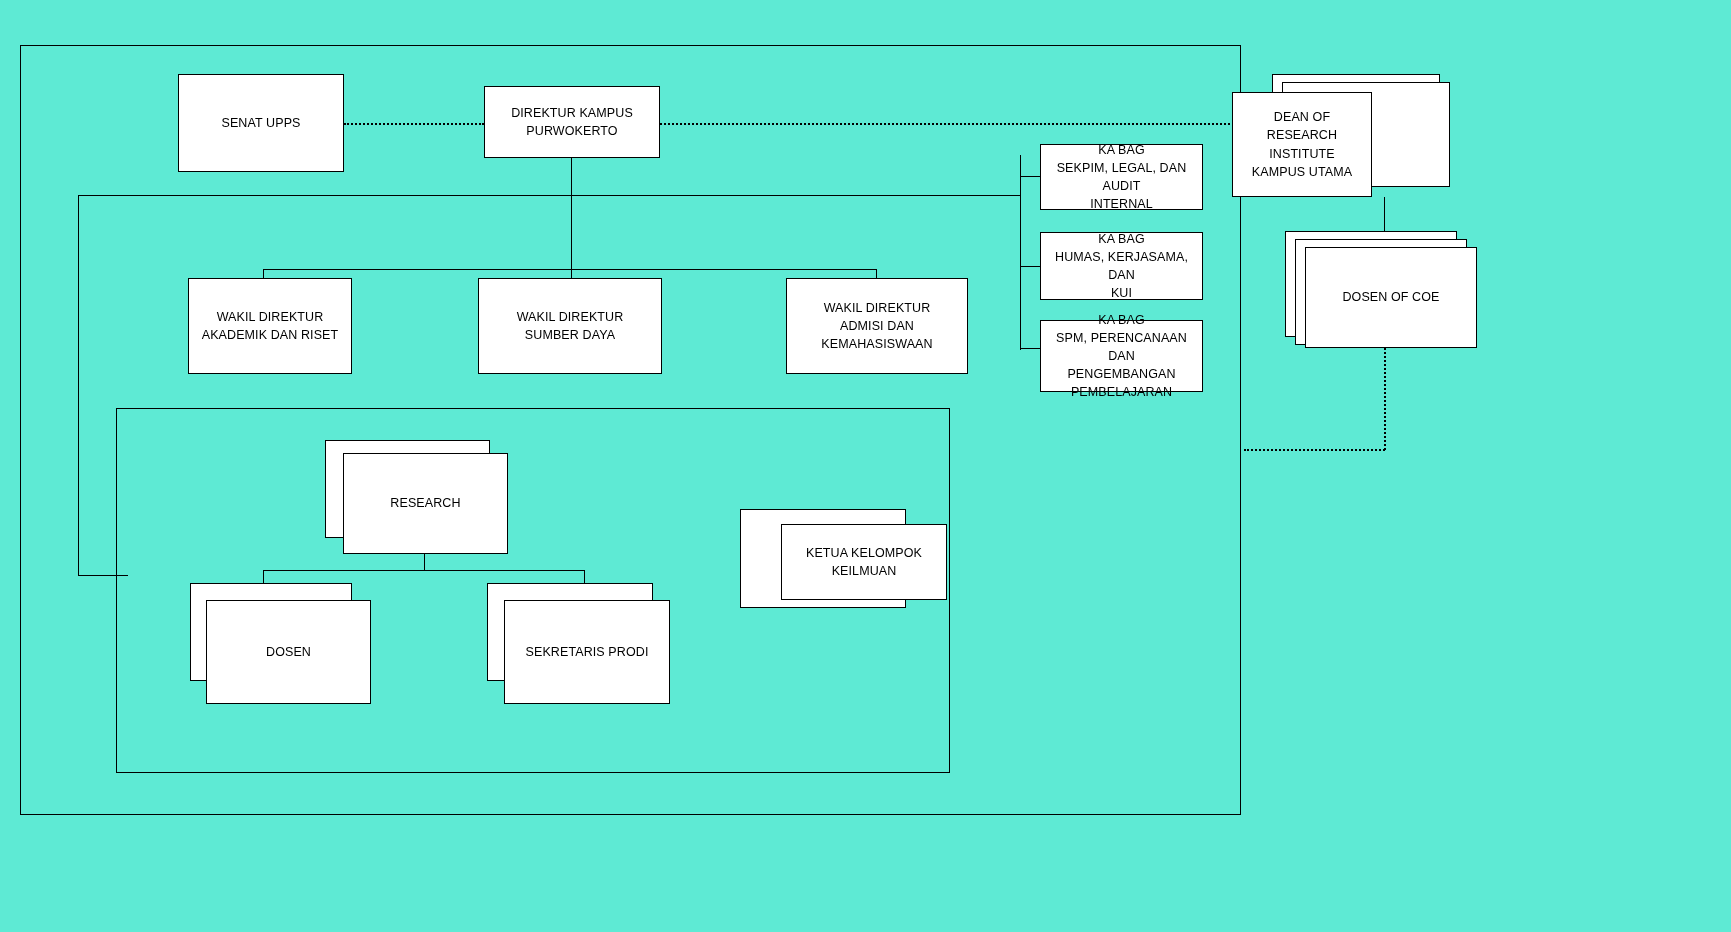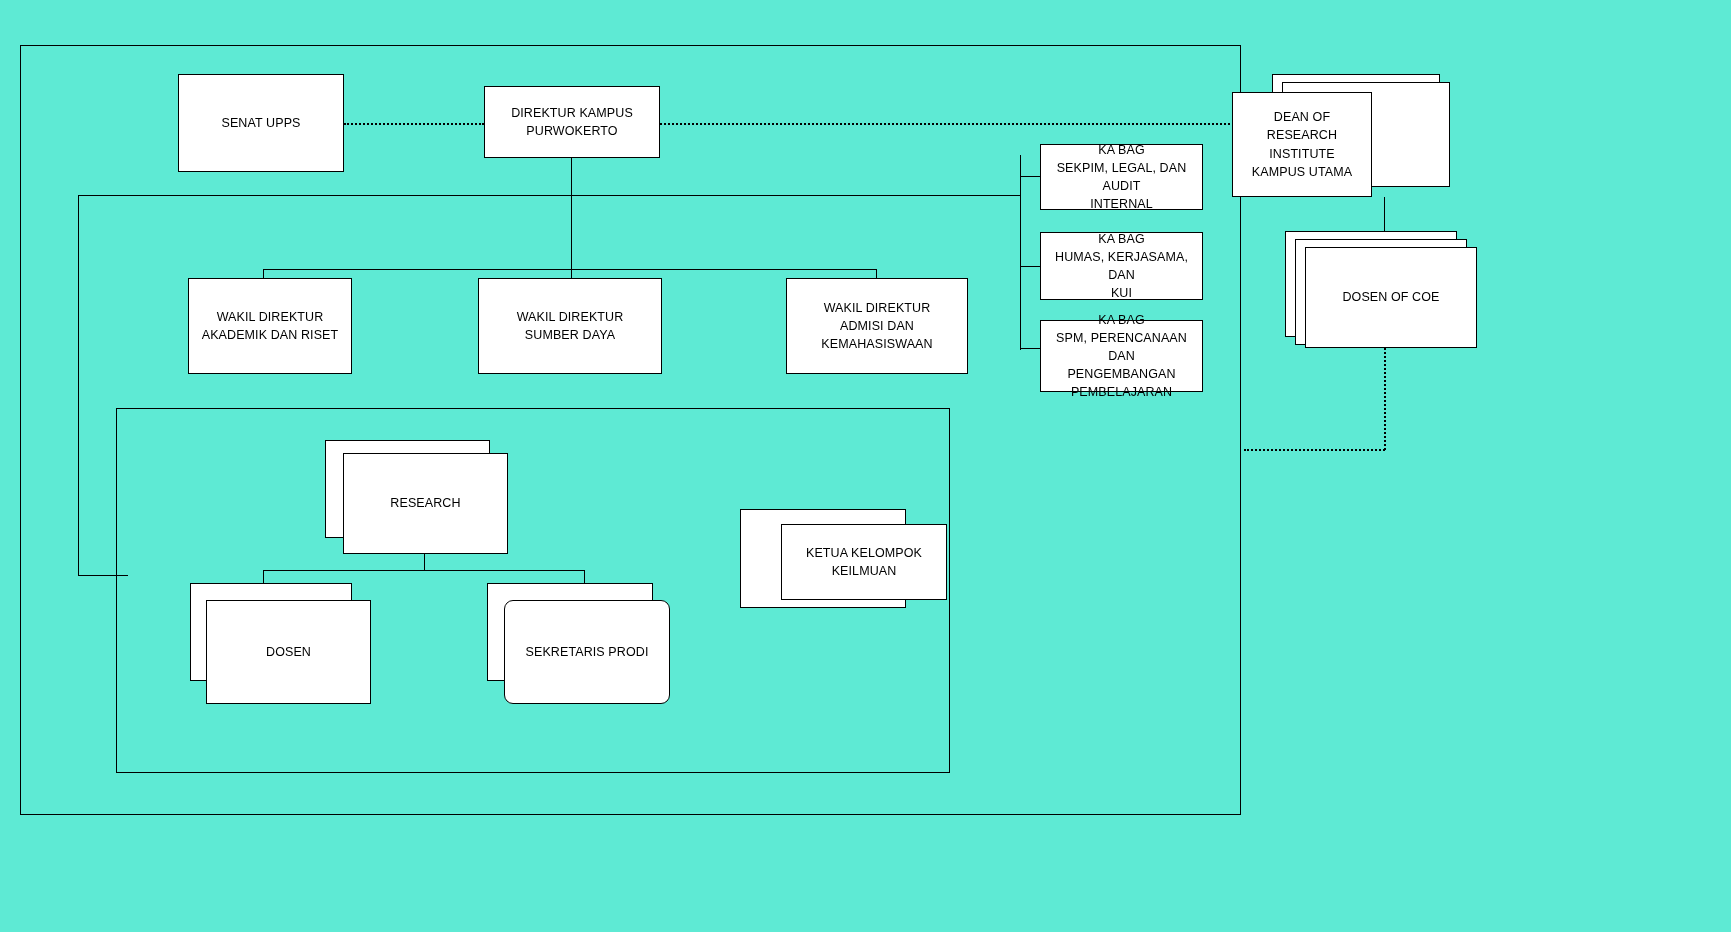--- a/index.html
+++ b/index.html
@@ -112,21 +112,21 @@
 
   <div class="line vline" style="left:424px;top:554px;height:16px;"></div>
   <div class="line hline" style="left:263px;top:570px;width:322px;"></div>
   <div class="line vline" style="left:263px;top:570px;height:14px;"></div>
   <div class="line vline" style="left:584px;top:570px;height:14px;"></div>
 
   <div class="ghost" style="left:190px;top:583px;width:162px;height:98px;"></div>
   <div class="box" style="left:206px;top:600px;width:165px;height:104px;">DOSEN</div>
 
   <div class="ghost" style="left:487px;top:583px;width:166px;height:98px;"></div>
-  <div class="box" style="left:504px;top:600px;width:166px;height:104px;border-radius:9px;">SEKRETARIS PRODI</div>
+  <div class="box" style="left:504px;top:600px;width:166px;height:104px;">SEKRETARIS PRODI</div>
 
   <div class="ghost" style="left:740px;top:509px;width:166px;height:99px;"></div>
   <div class="box" style="left:757px;top:524px;width:166px;height:76px;margin-left:24px;">KETUA KELOMPOK
 KEILMUAN</div>
 
   <div class="ghost" style="left:1272px;top:74px;width:168px;height:105px;"></div>
   <div class="ghost" style="left:1282px;top:82px;width:168px;height:105px;"></div>
   <div class="box" style="left:1232px;top:92px;width:140px;height:105px;">DEAN OF
 RESEARCH INSTITUTE
 KAMPUS UTAMA</div>

